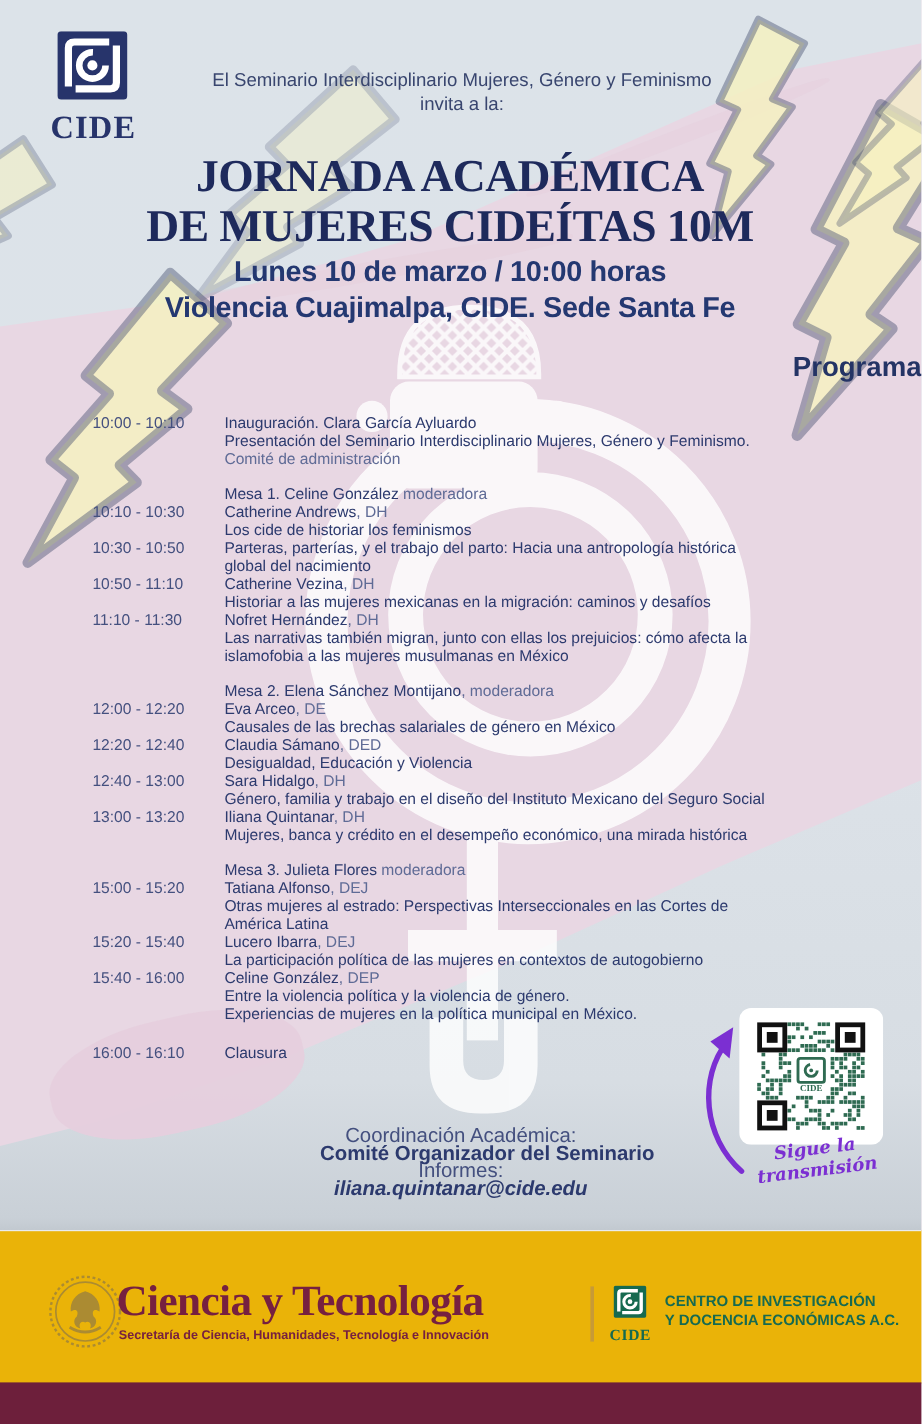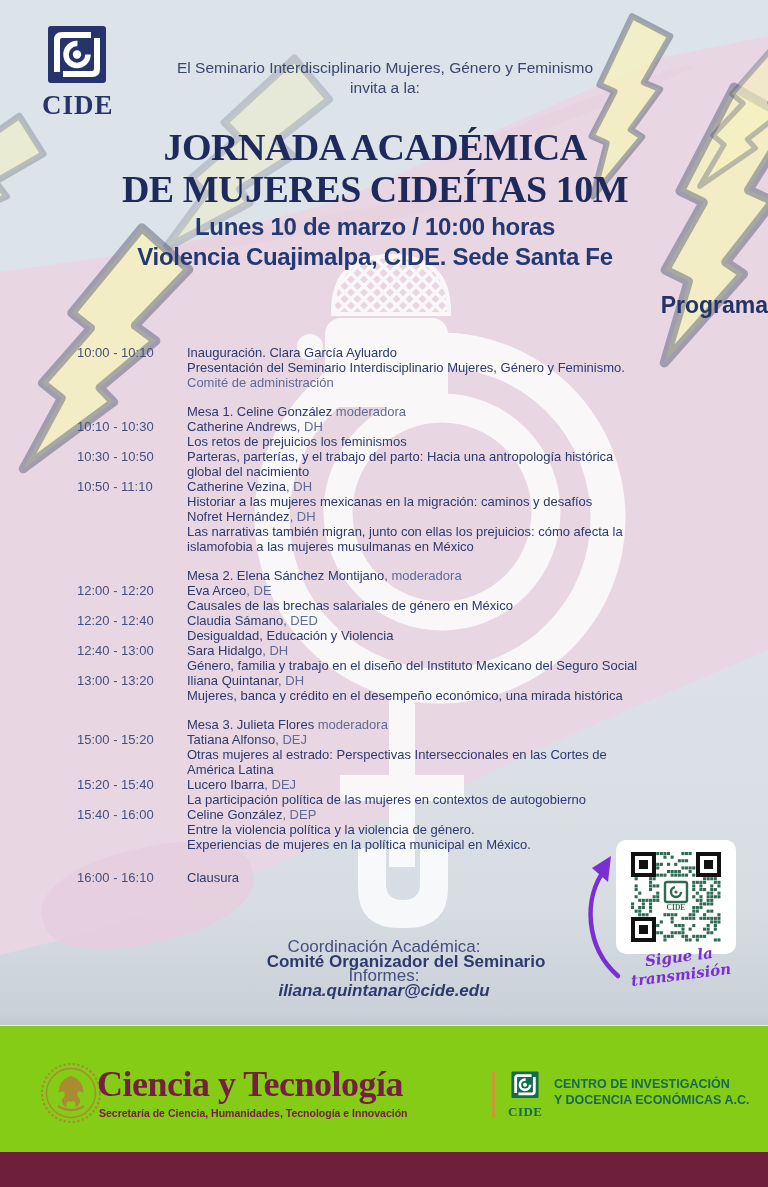--- a/index.html
+++ b/index.html
@@ -45,21 +45,21 @@
                 line-height:14.5px;color:#44507f;}
   .coordination .bold{font-weight:bold;color:#2c3a6e;padding-left:44px;}
   .coordination .em{font-weight:bold;font-style:italic;color:#2c3a6e;}
   
   .qr-box{left:616px;top:840px;width:120px;height:114px;}
   .qr-caption{left:600px;top:948px;width:160px;text-align:center;
       font-family:"DejaVu Serif",serif;font-style:italic;font-weight:bold;
       color:#7b2fd2;font-size:15px;transform:rotate(-7deg);}
   .arrow-svg{left:578px;top:846px;width:54px;height:138px;}
   
-  .footer{left:0;top:1025px;width:768px;height:127px;background:#84cc16;border-top:1px solid #e9ecee;}
+  .footer{left:0;top:1025px;width:768px;height:127px;background:#eab308;border-top:1px solid #e9ecee;}
   .eagle{left:40px;top:1061px;width:62px;height:62px;}
   .sct-title{left:97px;top:1062px;width:420px;font-family:"Liberation Serif",serif;
       font-weight:bold;font-size:36px;color:#762040;letter-spacing:-.5px;}
   .sct-sub{left:99px;top:1106px;width:360px;font-size:10.5px;font-weight:bold;color:#762040;}
   .divider{left:492px;top:1071px;width:3px;height:46px;background:#c79a37;}
   .cide-foot{left:508px;top:1070px;width:34px;text-align:center;}
   .cide-foot .word{font-family:"Liberation Serif",serif;font-weight:bold;font-size:13px;
       color:#166a50;letter-spacing:.5px;margin-top:1px;}
   .cide-name{left:554px;top:1076px;width:200px;font-size:12.5px;line-height:15.5px;
       font-weight:bold;color:#166a50;}
@@ -158,41 +158,42 @@
       <div class="time"></div>
       <div class="cell">
         <div><span class="b">Mesa 1. Celine González</span><span class="r"> moderadora</span></div>
       </div>
     </div>
 
     <div class="row">
       <div class="time">10:10 - 10:30</div>
       <div class="cell">
         <div><span class="b">Catherine Andrews</span><span class="r">, DH</span></div>
-        <div><span class="b">Los retos de prejuicios los feminismos</span><span class="r"></span></div>
+        <div><span class="b">Los cide de historiar los feminismos</span><span class="r"></span></div>
       </div>
     </div>
 
     <div class="row">
       <div class="time">10:30 - 10:50</div>
       <div class="cell">
         <div><span class="b">Parteras, parterías, y el trabajo del parto: Hacia una antropología histórica</span><span class="r"></span></div>
         <div><span class="b">global del nacimiento</span><span class="r"></span></div>
       </div>
     </div>
 
     <div class="row">
       <div class="time">10:50 - 11:10</div>
       <div class="cell">
         <div><span class="b">Catherine Vezina</span><span class="r">, DH</span></div>
         <div><span class="b">Historiar a las mujeres mexicanas en la migración: caminos y desafíos</span><span class="r"></span></div>
       </div>
     </div>
 
     <div class="row">
+      <div class="time">11:10 - 11:30</div>
       <div class="cell">
         <div><span class="b">Nofret Hernández</span><span class="r">, DH</span></div>
         <div><span class="b">Las narrativas también migran, junto con ellas los prejuicios: cómo afecta la</span><span class="r"></span></div>
         <div><span class="b">islamofobia a las mujeres musulmanas en México</span><span class="r"></span></div>
       </div>
     </div>
 
     <div class="row gap">
       <div class="time"></div>
       <div class="cell">

